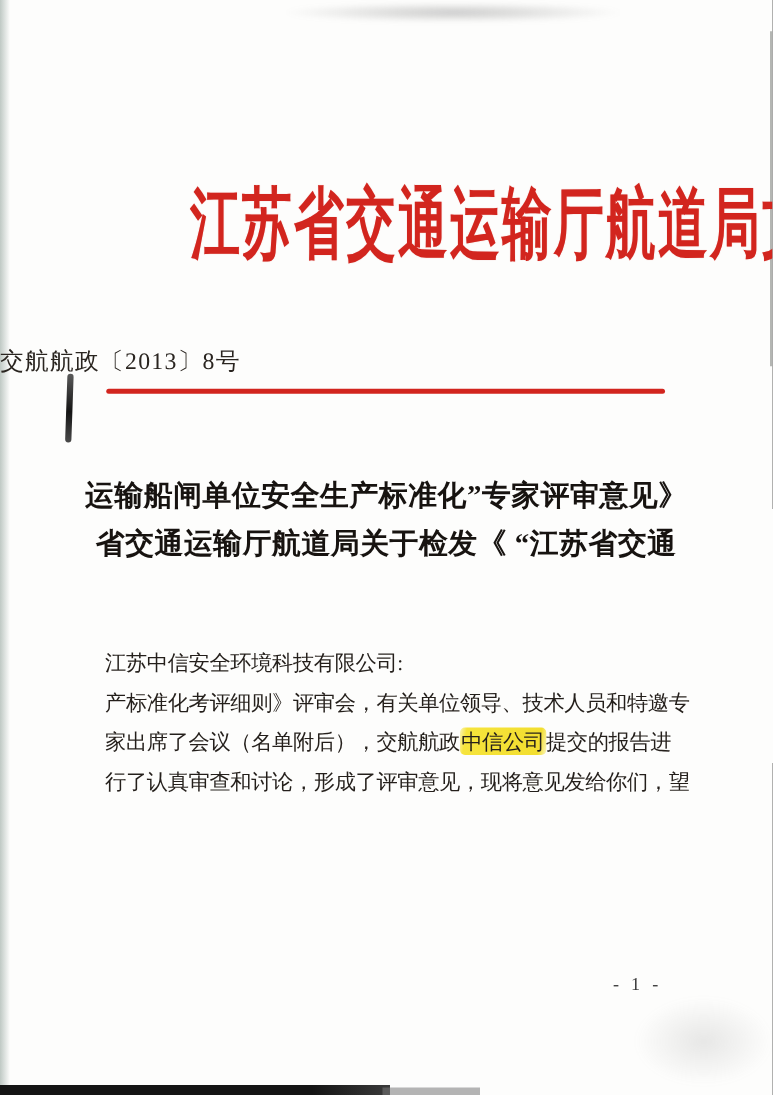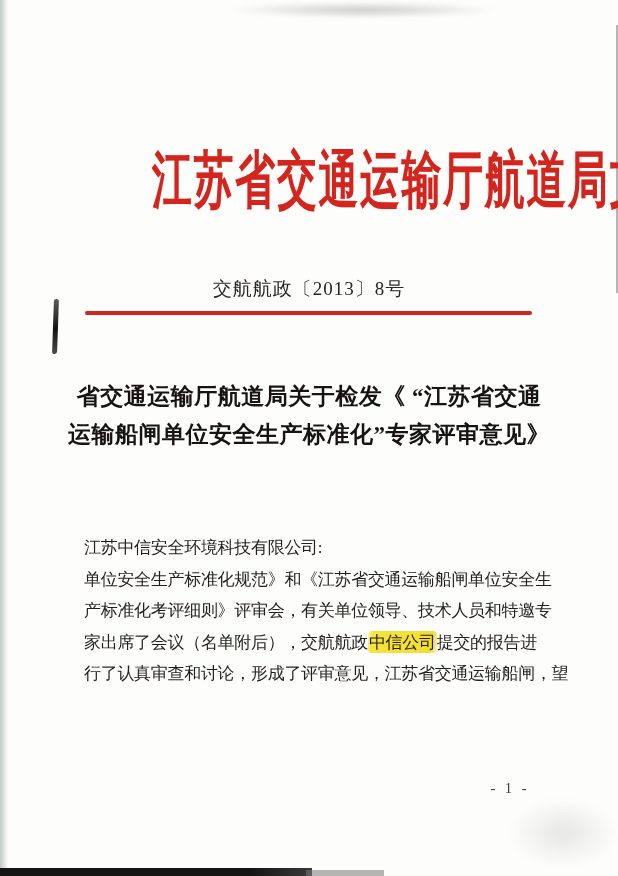--- a/index.html
+++ b/index.html
@@ -53,35 +53,34 @@
   .org-header-text{
     display:inline-block;
     font-size:62px;font-weight:bold;line-height:1.1;
     letter-spacing:3px;
     color:#d2251e;
     transform:scaleX(0.64);transform-origin:center;
     text-shadow:0 0 1px rgba(210,37,30,0.4);
   }
   .doc-number{
     position:absolute;top:276px;left:0;right:0;
-    text-align:center;
     font-size:19px;letter-spacing:1px;color:#2a2520;
   }
   .red-divider{
     position:absolute;top:311px;left:85px;width:447px;height:4px;
     background:#d2251e;border-radius:2px;
   }
   .doc-title{
     position:absolute;top:378px;left:40px;right:40px;
     text-align:center;
     font-size:23px;font-weight:bold;line-height:38px;
     letter-spacing:0.5px;color:#171310;
   }
   .doc-body{
-    position:absolute;top:532px;left:84px;width:460px;
+    position:absolute;top:515px;left:84px;width:460px;
     font-size:17px;line-height:31.5px;
     letter-spacing:-0.3px;color:#241f1b;
   }
   .body-line{white-space:nowrap;}
   .body-line.indent{text-indent:2em;}
   .hl{
     background:linear-gradient(100deg, rgba(246,228,60,0.35) 0%, #f6e43c 8%, #f2de2f 90%, rgba(246,228,60,0.35) 100%);
     border-radius:4px;
     padding:2px 1px 1px 1px;
   }
@@ -106,29 +105,28 @@
 
   <div class="org-header">
     <span class="org-header-text">江苏省交通运输厅航道局文件</span>
   </div>
 
   <div class="doc-number">交航航政〔2013〕8号</div>
 
   <div class="red-divider"></div>
 
   <div class="doc-title">
+    <div>运输船闸单位安全生产标准化”专家评审意见》</div>
     <div>省交通运输厅航道局关于检发《 “江苏省交通</div>
-    <div>运输船闸单位安全生产标准化”专家评审意见》</div>
   </div>
 
   <div class="doc-body">
     <div class="body-line">江苏中信安全环境科技有限公司:</div>
-    <div class="body-line">单位安全生产标准化规范》和《江苏省交通运输船闸单位安全生</div>
     <div class="body-line">产标准化考评细则》评审会，有关单位领导、技术人员和特邀专</div>
     <div class="body-line">
       <span>家出席了会议（名单附后），交航航政</span><span class="hl">中信公司</span><span>提交的报告进</span>
     </div>
-    <div class="body-line">行了认真审查和讨论，形成了评审意见，江苏省交通运输船闸，望</div>
+    <div class="body-line">行了认真审查和讨论，形成了评审意见，现将意见发给你们，望</div>
   </div>
 
   <div class="page-number">- 1 -</div>
 
 </div>
 
 </body></html>

